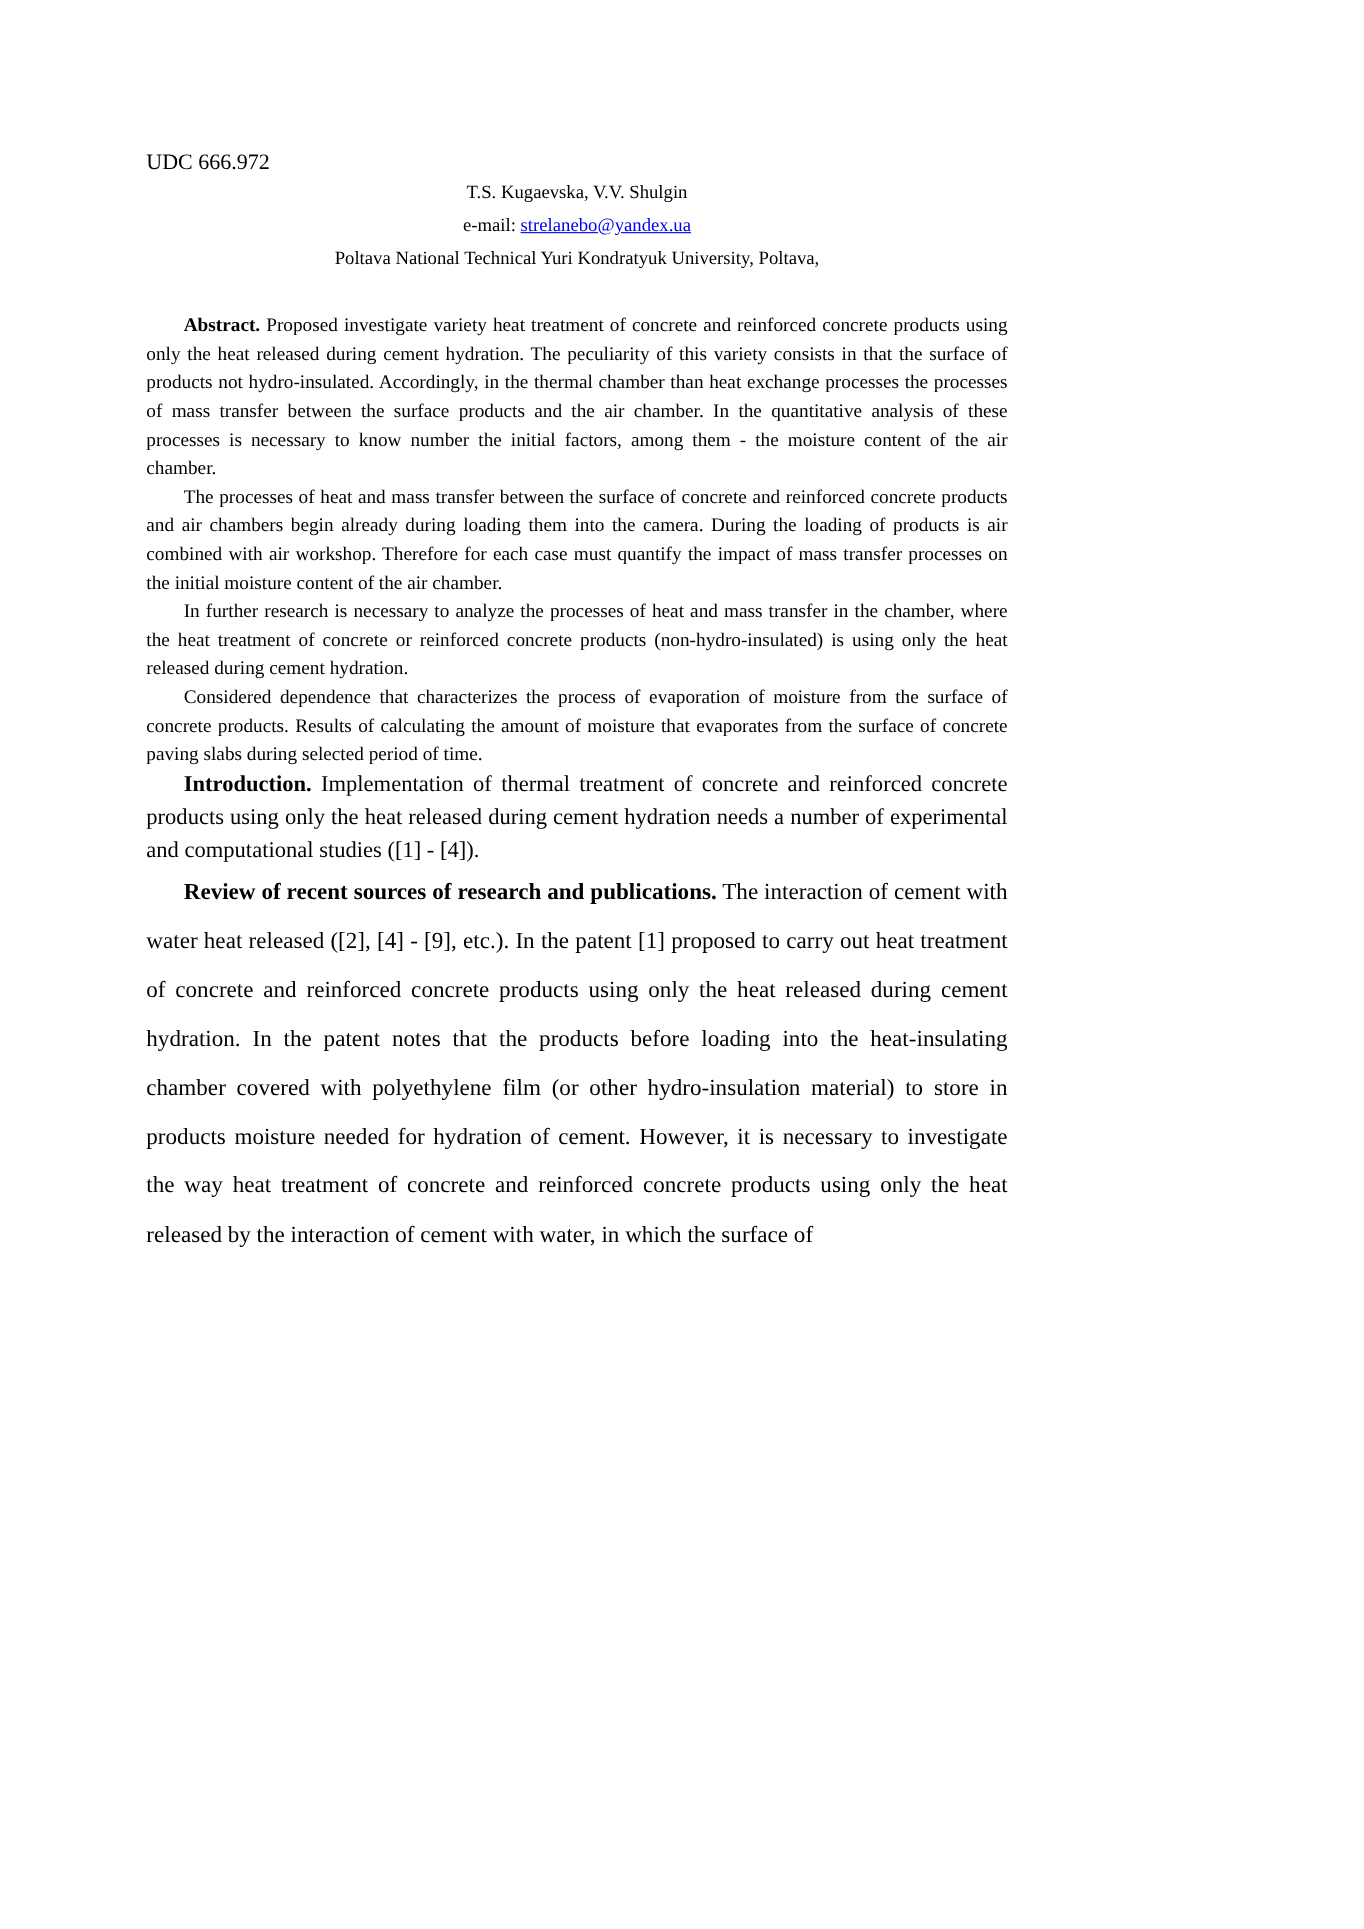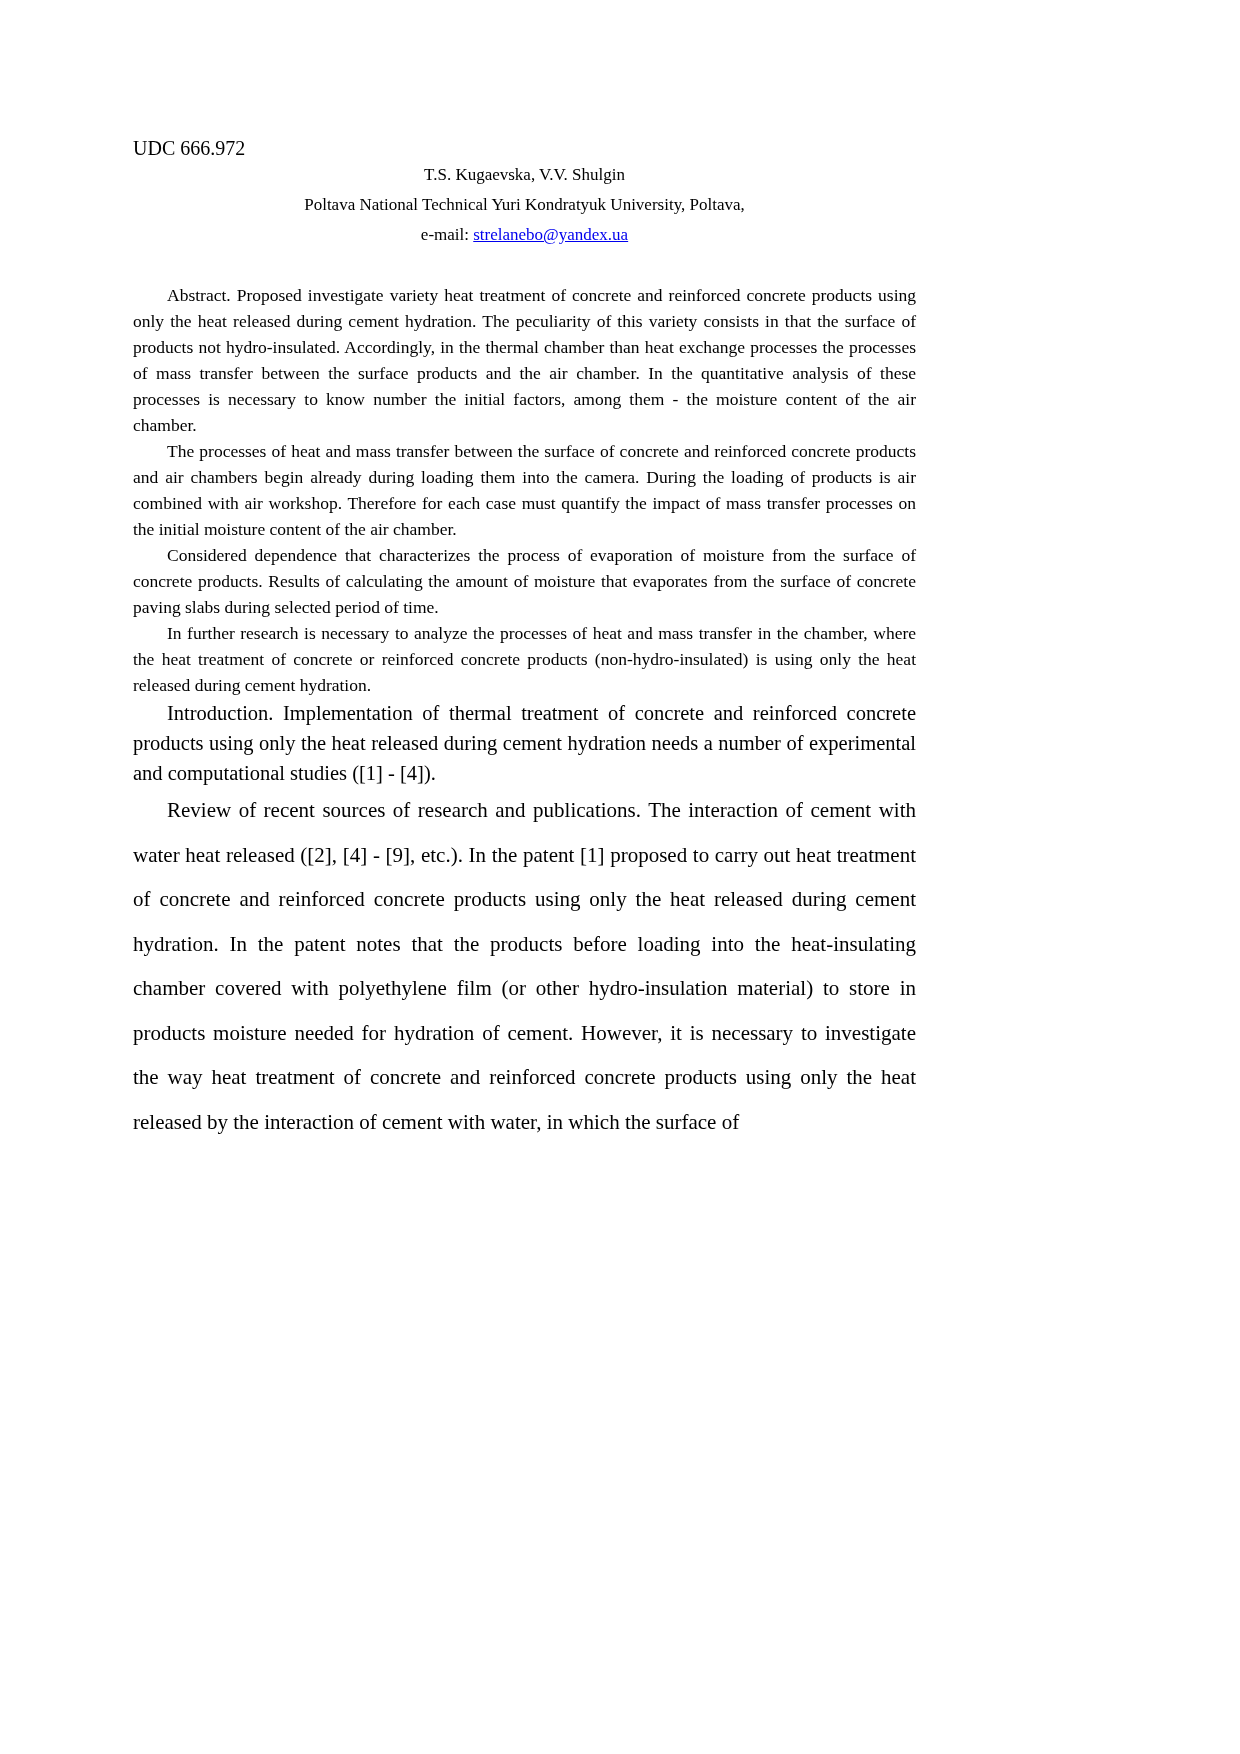--- a/index.html
+++ b/index.html
@@ -53,46 +53,46 @@
   }
   .p-intro {
     font-size: 20.5px;
     line-height: 30px;
   }
   .p-review {
     font-size: 21px;
     line-height: 44.5px;
   }
   .lead {
-    font-weight: normal;
+    font-weight: bold;
   }
 </style>
 </head>
 <body>
 
 <div class="page">
 
   <div class="udc">UDC 666.972</div>
 
 
   <div class="byline">T.S. Kugaevska, V.V. Shulgin</div>
 
+  <div class="byline email-line"><span>e-mail: </span><a style="color: rgb(0, 0, 238);">strelanebo@yandex.ua</a></div>
+
   <div class="byline">Poltava National Technical Yuri Kondratyuk University, Poltava,</div>
-
-  <div class="byline email-line"><span>e-mail: </span><a style="color: rgb(0, 0, 238);">strelanebo@yandex.ua</a></div>
 
   <div class="body-text">
 
     <p class="para p-abs"><span class="lead">Abstract.</span><span> Proposed investigate variety heat treatment of concrete and reinforced concrete products using only the heat released during cement hydration. The peculiarity of this variety consists in that the surface of products not hydro-insulated. Accordingly, in the thermal chamber than heat exchange processes the processes of mass transfer between the surface products and the air chamber. In the quantitative analysis of these processes is necessary to know number the initial factors, among them - the moisture content of the air chamber.</span></p>
 
     <p class="para p-abs"><span>The processes of heat and mass transfer between the surface of concrete and reinforced concrete products and air chambers begin already during loading them into the camera. During the loading of products is air combined with air workshop. Therefore for each case must quantify the impact of mass transfer processes on the initial moisture content of the air chamber.</span></p>
 
+    <p class="para p-abs"><span>In further research is necessary to analyze the processes of heat and mass transfer in the chamber, where the heat treatment of concrete or reinforced concrete products (non-hydro-insulated) is using only the heat released during cement hydration.</span></p>
+
     <p class="para p-abs"><span>Considered dependence that characterizes the process of evaporation of moisture from the surface of concrete products. Results of calculating the amount of moisture that evaporates from the surface of concrete paving slabs during selected period of time.</span></p>
-
-    <p class="para p-abs"><span>In further research is necessary to analyze the processes of heat and mass transfer in the chamber, where the heat treatment of concrete or reinforced concrete products (non-hydro-insulated) is using only the heat released during cement hydration.</span></p>
 
 
     <p class="para p-intro"><span class="lead">Introduction.</span><span> Implementation of thermal treatment of concrete and reinforced concrete products using only the heat released during cement hydration needs a number of experimental and computational studies ([1] - [4]).</span></p>
 
     <p class="para p-review"><span class="lead">Review of recent sources of research and publications.</span><span> The interaction of cement with water heat released ([2], [4] - [9], etc.). In the patent [1] proposed to carry out heat treatment of concrete and reinforced concrete products using only the heat released during cement hydration. In the patent notes that the products before loading into the heat-insulating chamber covered with polyethylene film (or other hydro-insulation material) to store in products moisture needed for hydration of cement. However, it is necessary to investigate the way heat treatment of concrete and reinforced concrete products using only the heat released by the interaction of cement with water, in which the surface of</span></p>
 
   </div>
 
 </div>
 

